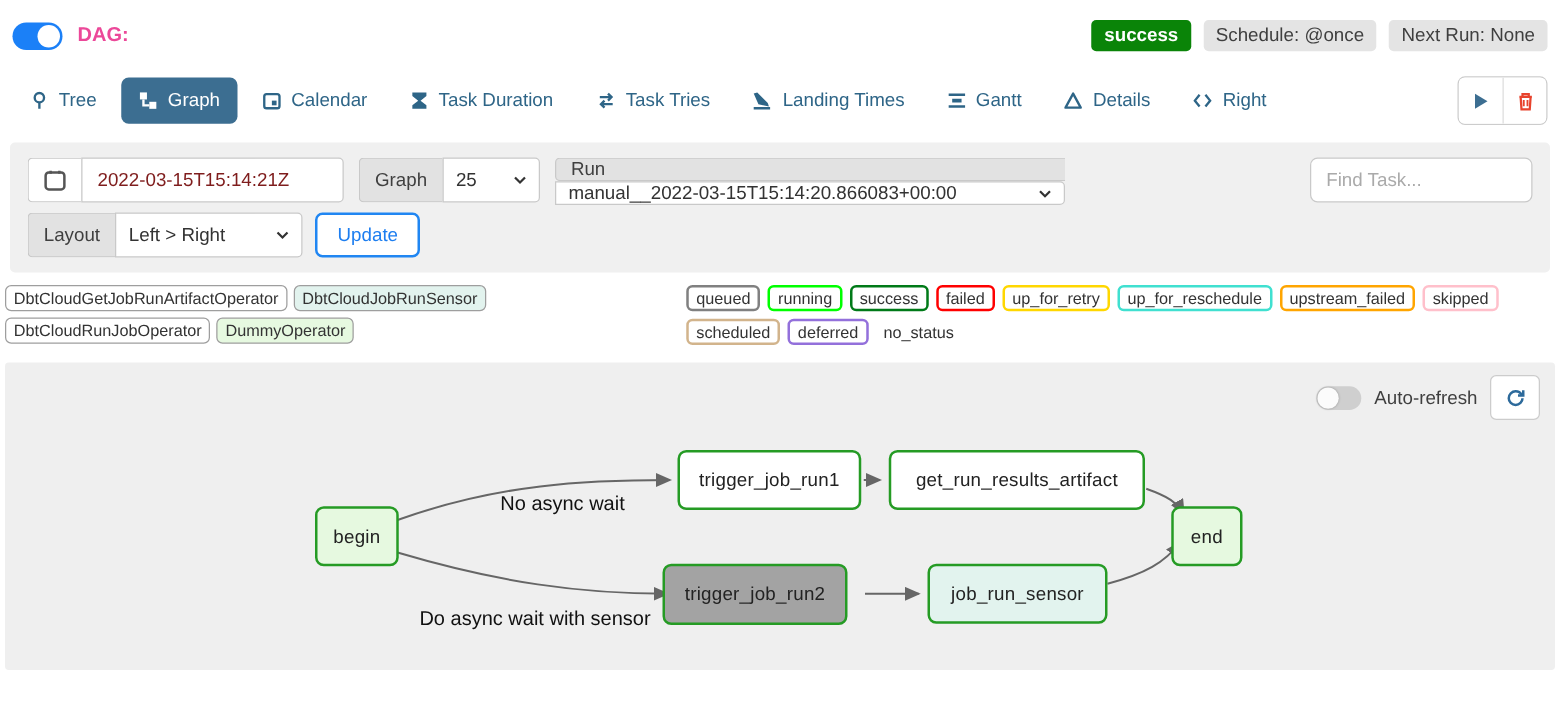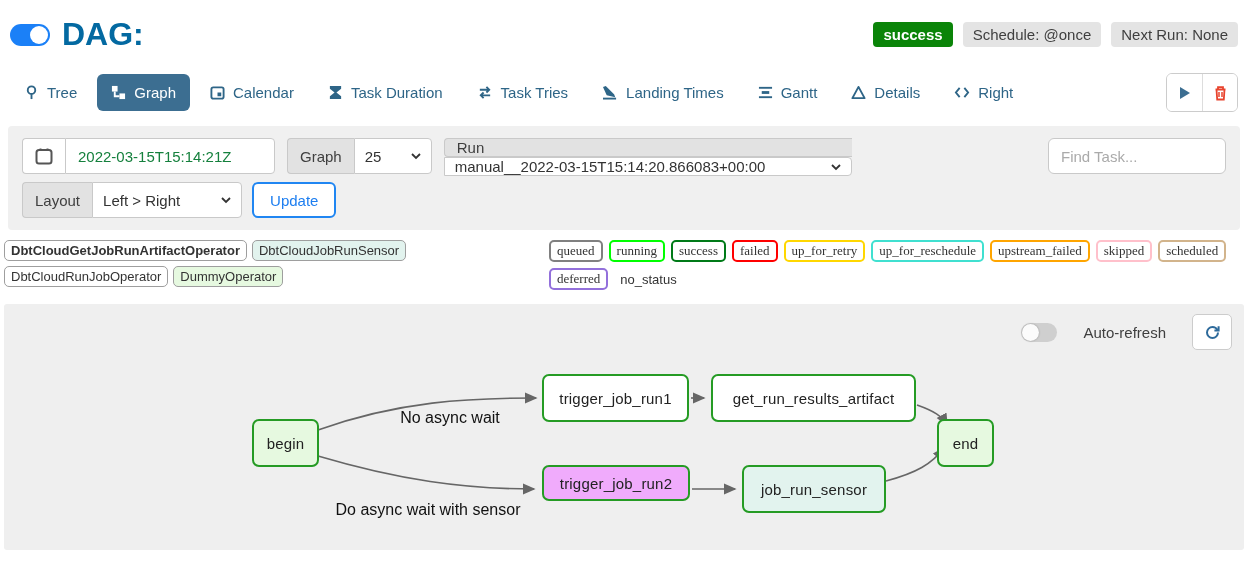--- a/index.html
+++ b/index.html
@@ -2,21 +2,21 @@
 <html><head>
 <meta charset="utf-8">
 <style>
   * { margin:0; padding:0; box-sizing:border-box; }
   html,body { width:1248px; height:565px; background:#fff; font-family:"Liberation Sans", sans-serif; overflow:hidden; }
 
   
   .header { display:flex; align-items:center; padding:16px 10px 6px 10px; }
   .toggle { width:40px; height:22px; border-radius:11px; background:#1b80f7; position:relative; flex:0 0 auto; cursor:pointer; }
   .toggle .knob { position:absolute; right:2px; top:2px; width:18px; height:18px; border-radius:50%; background:#fff; }
-  .dag-prefix { font-size:32px; font-weight:600; color:#0369a1; margin:0 8px 0 12px; }
+  .dag-prefix { font-size:16px; font-weight:600; color:#ec4899; margin:0 8px 0 12px; }
   .dag-title { font-size:24px; font-weight:700; color:#41423f; letter-spacing:.3px; }
   .header-right { margin-left:auto; display:flex; gap:10px; align-items:center; }
   .pill { font-size:15px; padding:4px 10px; border-radius:4px; background:#e4e4e4; color:#3f3f3f; white-space:nowrap; }
   .pill.success { background:#0a8408; color:#fff; font-weight:700; }
 
   
   .tabbar { display:flex; align-items:center; padding:14px 10px 0 10px; }
   .tab { display:flex; align-items:center; gap:8px; padding:10px 14px; font-size:15px; color:#2e6587; border-radius:6px; cursor:pointer; margin-right:6px; white-space:nowrap; }
   .tab svg { flex:0 0 auto; }
   .tab.active { background:#3c6e91; color:#fff; }
@@ -24,39 +24,39 @@
   .btn-group .gbtn { width:35px; height:37px; display:flex; align-items:center; justify-content:center; cursor:pointer; background:#fff; }
   .btn-group .gbtn + .gbtn { border-left:1px solid #ddd; }
 
   
   .filters { margin:14px 8px 0 8px; background:#f0f0f0; border-radius:4px; padding:12px 14px; }
   .frow { display:flex; align-items:center; }
   .frow + .frow { margin-top:8px; }
   .group { display:flex; align-items:stretch; height:36px; }
   .addon { display:flex; align-items:center; padding:0 12px; background:#e2e2e2; border:1px solid #c9c9c9; border-right:none; border-radius:4px 0 0 4px; font-size:15px; color:#3f3f3f; }
   .ginput { display:flex; align-items:center; background:#fff; border:1px solid #c9c9c9; border-radius:0 4px 4px 0; font-size:15px; color:#333; padding:0 12px; }
-  input.text { border:none; outline:none; font-size:15px; color:#15803d; font-family:"Liberation Sans",sans-serif; width:100%; background:transparent; }
+  input.text { border:none; outline:none; font-size:15px; color:#7f1d1d; font-family:"Liberation Sans",sans-serif; width:100%; background:transparent; }
   .select { display:flex; align-items:center; justify-content:space-between; gap:10px; background:#fff; border:1px solid #c9c9c9; border-radius:0 4px 4px 0; font-size:15px; color:#333; padding:0 10px; cursor:pointer; }
   .chev { width:10px; height:10px; flex:0 0 auto; }
   .spacer { flex:1; }
   .find-task { height:36px; width:178px; background:#fff; border:1px solid #c9c9c9; border-radius:6px; padding:0 12px; }
   .find-task input::placeholder { color:#aaa; }
   .update-btn { margin-left:10px; height:36px; padding:0 16px; background:#fff; border:2px solid #2086f2; color:#1d7ef0; font-size:15px; border-radius:6px; cursor:pointer; font-family:"Liberation Sans",sans-serif; }
 
   
   .legend { display:flex; align-items:flex-start; padding:10px 4px 4px 4px; }
   .ops { display:flex; flex-wrap:wrap; gap:5px; width:545px; flex:0 0 auto; }
   .stats { display:flex; flex-wrap:wrap; gap:6px; align-items:center; width:700px; }
   .badge { font-size:13px; color:#333; background:#fff; border:1px solid #9e9e9e; border-radius:5px; padding:2px 6px; white-space:nowrap; }
-  .sbadge { font-size:13px; color:#333; background:#fff; border:2px solid #fca5a5; border-radius:5px; padding:1px 6px; white-space:nowrap;font-family:Liberation Serif, serif; }
+  .sbadge { font-size:13px; color:#333; background:#fff; border:2px solid #fca5a5; border-radius:5px; padding:1px 6px; white-space:nowrap; }
   .nostatus { font-size:13px; color:#333; padding:2px 6px; }
 
   
   .graph-panel { position:relative; margin:10px 4px 4px 4px; height:246px; background:#efefef; border-radius:3px; }
-  .gp-controls { position:absolute; top:10px; right:12px; display:flex; align-items:center; gap:26px; }
+  .gp-controls { position:absolute; top:10px; right:12px; display:flex; align-items:center; gap:10px; }
   .mini-toggle { width:36px; height:19px; border-radius:10px; background:#cfcfcf; position:relative; cursor:pointer; }
   .mini-toggle .knob { position:absolute; left:1px; top:1px; width:17px; height:17px; border-radius:50%; background:#fbfbfb; box-shadow:0 0 2px rgba(0,0,0,.3); }
   .ar-label { font-size:15px; color:#3f3f3f; }
   .refresh-btn { width:40px; height:36px; background:#fff; border:1px solid #ccc; border-radius:5px; display:flex; align-items:center; justify-content:center; cursor:pointer; }
   .edges { position:absolute; left:0; top:0; }
   .node { position:absolute; display:flex; align-items:center; justify-content:center; border:2px solid #259b24; border-radius:7px; font-size:15px; color:#222; background:#fff; cursor:pointer; letter-spacing:.2px; }
   .edge-label { position:absolute; font-size:16px; color:#111; white-space:nowrap; transform:translate(-50%,-50%); }
 </style>
 </head>
 <body>
@@ -198,21 +198,21 @@
             <path d="M1 3 L5 7 L9 3" fill="none" stroke="#333" stroke-width="1.8"></path>
           </svg>
       </div>
     </div>
     <button class="update-btn">Update</button>
   </div>
 </div>
 
 <div class="legend">
   <div class="ops">
-    <span class="badge" style="background-color: rgb(255, 255, 255); font-weight: bold;">DbtCloudGetJobRunArtifactOperator</span>
+    <span class="badge" style="background-color: rgb(255, 255, 255);">DbtCloudGetJobRunArtifactOperator</span>
     <span class="badge" style="background-color: rgb(226, 243, 238);">DbtCloudJobRunSensor</span>
     <span class="badge" style="background-color: rgb(255, 255, 255);">DbtCloudRunJobOperator</span>
     <span class="badge" style="background-color: rgb(230, 249, 224);">DummyOperator</span>
   </div>
   <div class="stats">
     <span class="sbadge" style="border-color: rgb(128, 128, 128);">queued</span>
     <span class="sbadge" style="border-color: rgb(0, 255, 0);">running</span>
     <span class="sbadge" style="border-color: rgb(0, 122, 24);">success</span>
     <span class="sbadge" style="border-color: rgb(255, 0, 0);">failed</span>
     <span class="sbadge" style="border-color: rgb(255, 215, 0); text-align: center;">up_for_retry</span>
@@ -249,19 +249,19 @@
     <path d="M 314,152 C 395,176 460,185 530,185" fill="none" stroke="#666666" stroke-width="1.6" marker-end="url(#arrow)"></path>
     <path d="M 687,94 L 700,94" fill="none" stroke="#666666" stroke-width="1.6" marker-end="url(#arrow)"></path>
     <path d="M 688,185 L 731,185" fill="none" stroke="#666666" stroke-width="1.6" marker-end="url(#arrow)"></path>
     <path d="M 913,101 C 930,107 938,112 943,121" fill="none" stroke="#666666" stroke-width="1.6" marker-end="url(#arrow)"></path>
     <path d="M 882,177 C 912,169 928,160 940,144" fill="none" stroke="#666666" stroke-width="1.6" marker-end="url(#arrow)"></path>
   </svg>
 
   <div class="node" style="left: 248px; top: 115px; width: 67px; height: 48px; background-color: rgb(230, 249, 224); border-color: rgb(37, 155, 36);">begin</div>
   <div class="node" style="left: 538px; top: 70px; width: 147px; height: 48px; background-color: rgb(255, 255, 255); border-color: rgb(37, 155, 36);">trigger_job_run1</div>
   <div class="node" style="left: 707px; top: 70px; width: 205px; height: 48px; background-color: rgb(255, 255, 255); border-color: rgb(37, 155, 36);">get_run_results_artifact</div>
-  <div class="node" style="left: 538px; top: 161px; width: 148px; height: 36px; background-color: #f0abfc; border-color: rgb(37, 155, 36);">trigger_job_run2</div>
+  <div class="node" style="left: 526px; top: 161px; width: 148px; height: 49px; background-color: #a3a3a3; border-color: rgb(37, 155, 36);">trigger_job_run2</div>
   <div class="node" style="left: 738px; top: 161px; width: 144px; height: 48px; background-color: rgb(226, 243, 238); border-color: rgb(37, 155, 36);">job_run_sensor</div>
   <div class="node" style="left: 933px; top: 115px; width: 57px; height: 48px; background-color: rgb(230, 249, 224); border-color: rgb(37, 155, 36);">end</div>
 
   <div class="edge-label" style="left:446px; top:114px;">No async wait</div>
   <div class="edge-label" style="left:424px; top:206px;">Do async wait with sensor</div>
 </div>
 
 </body></html>

